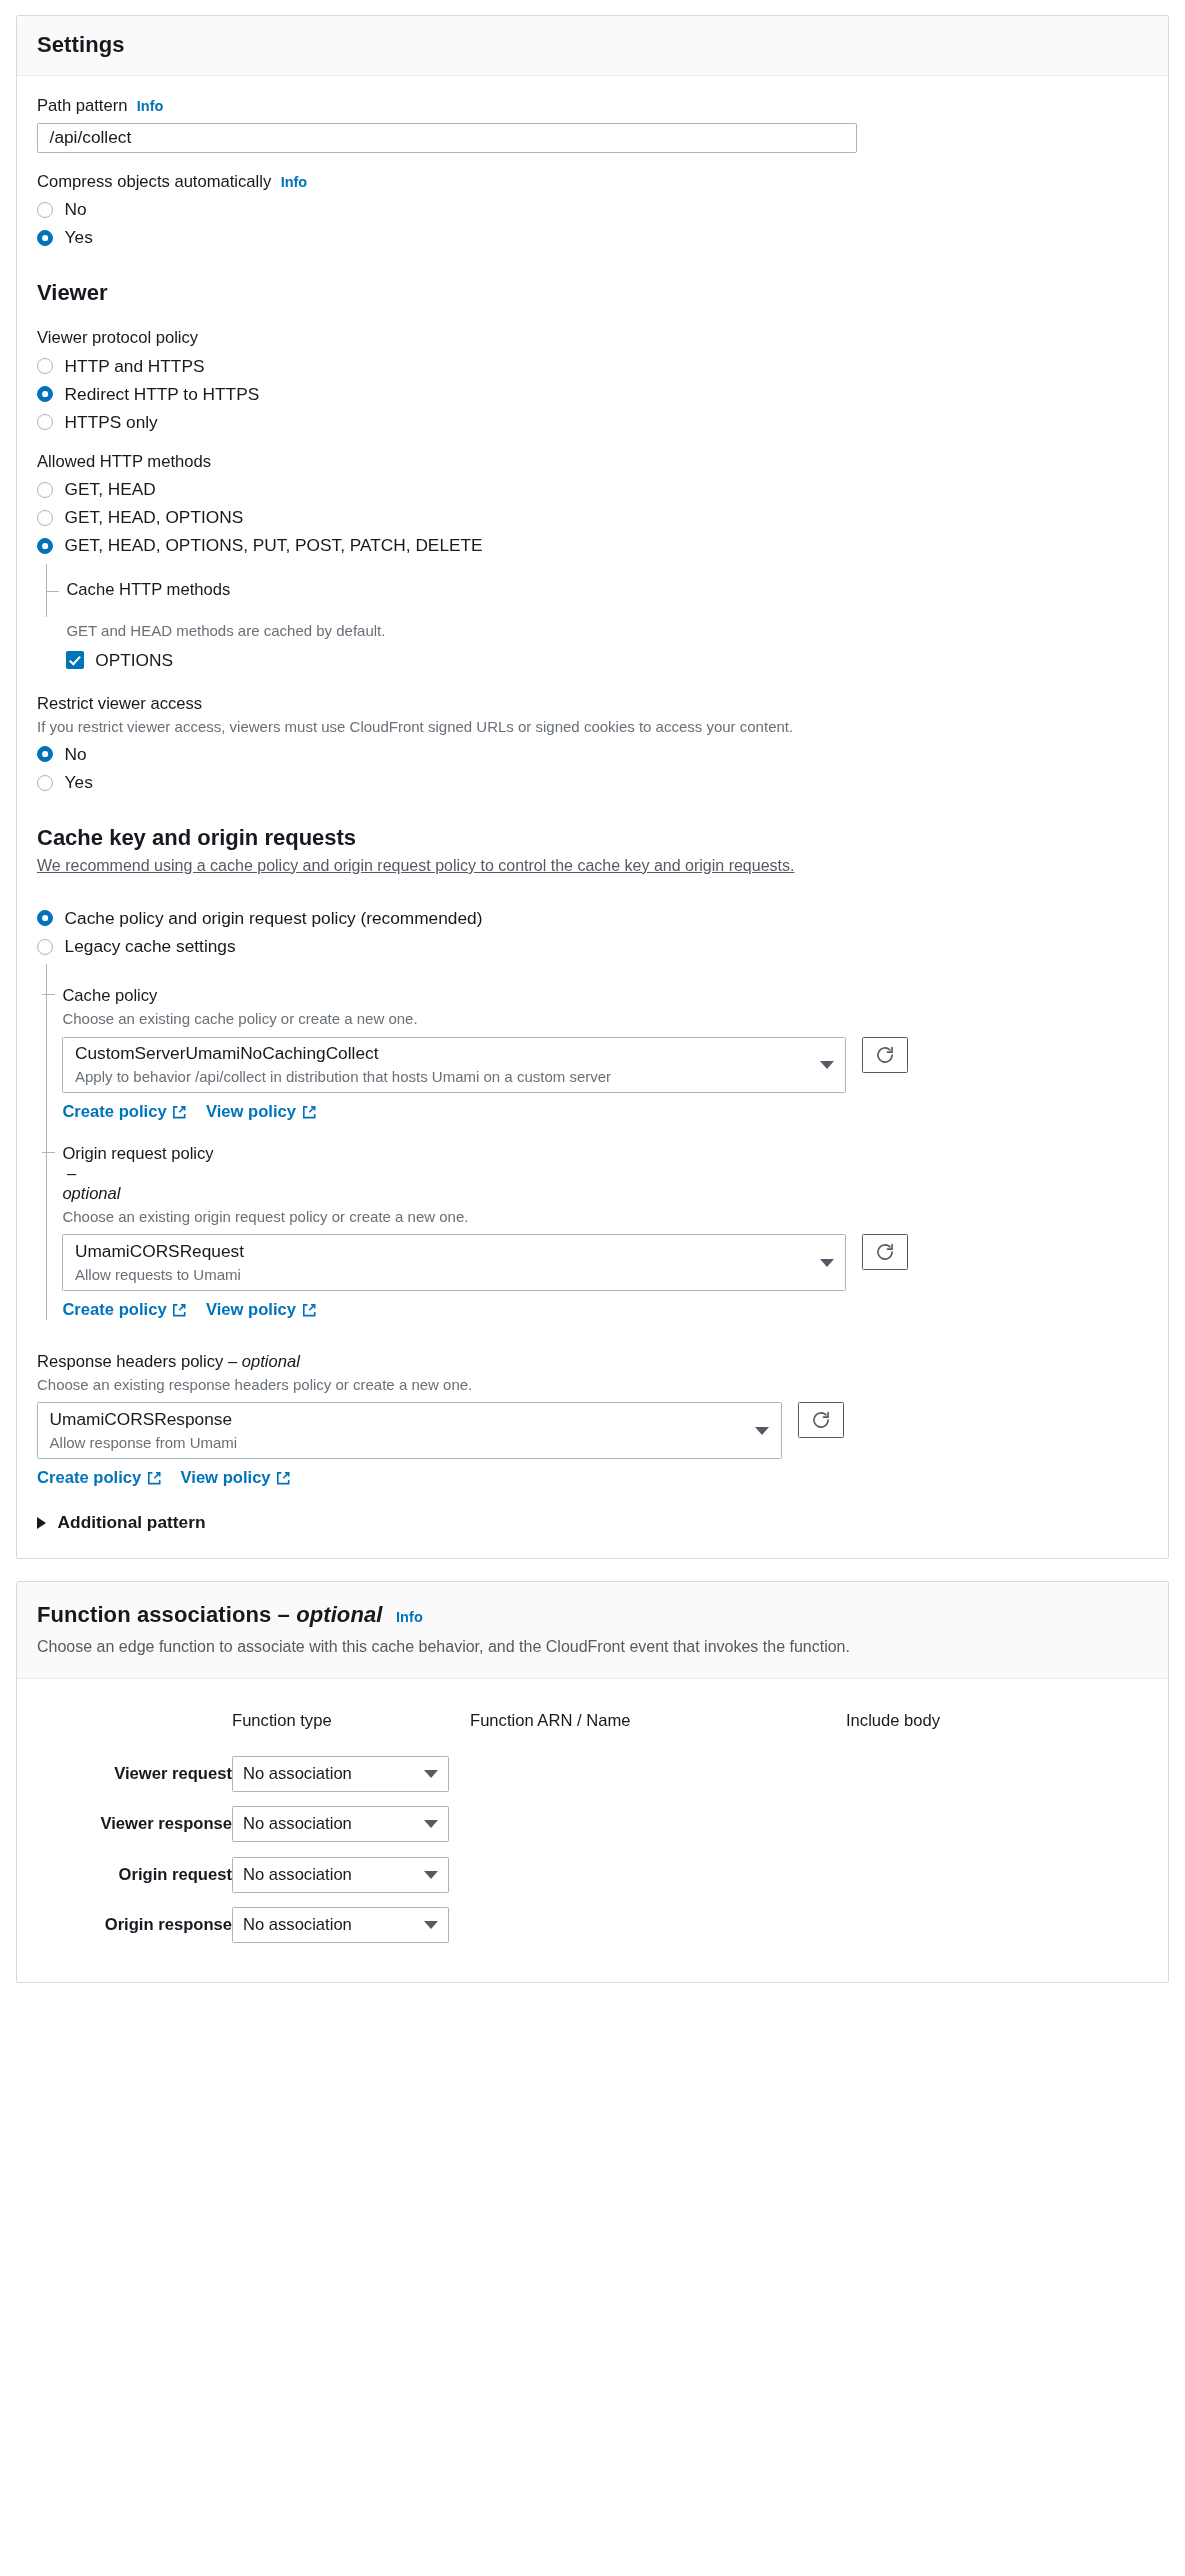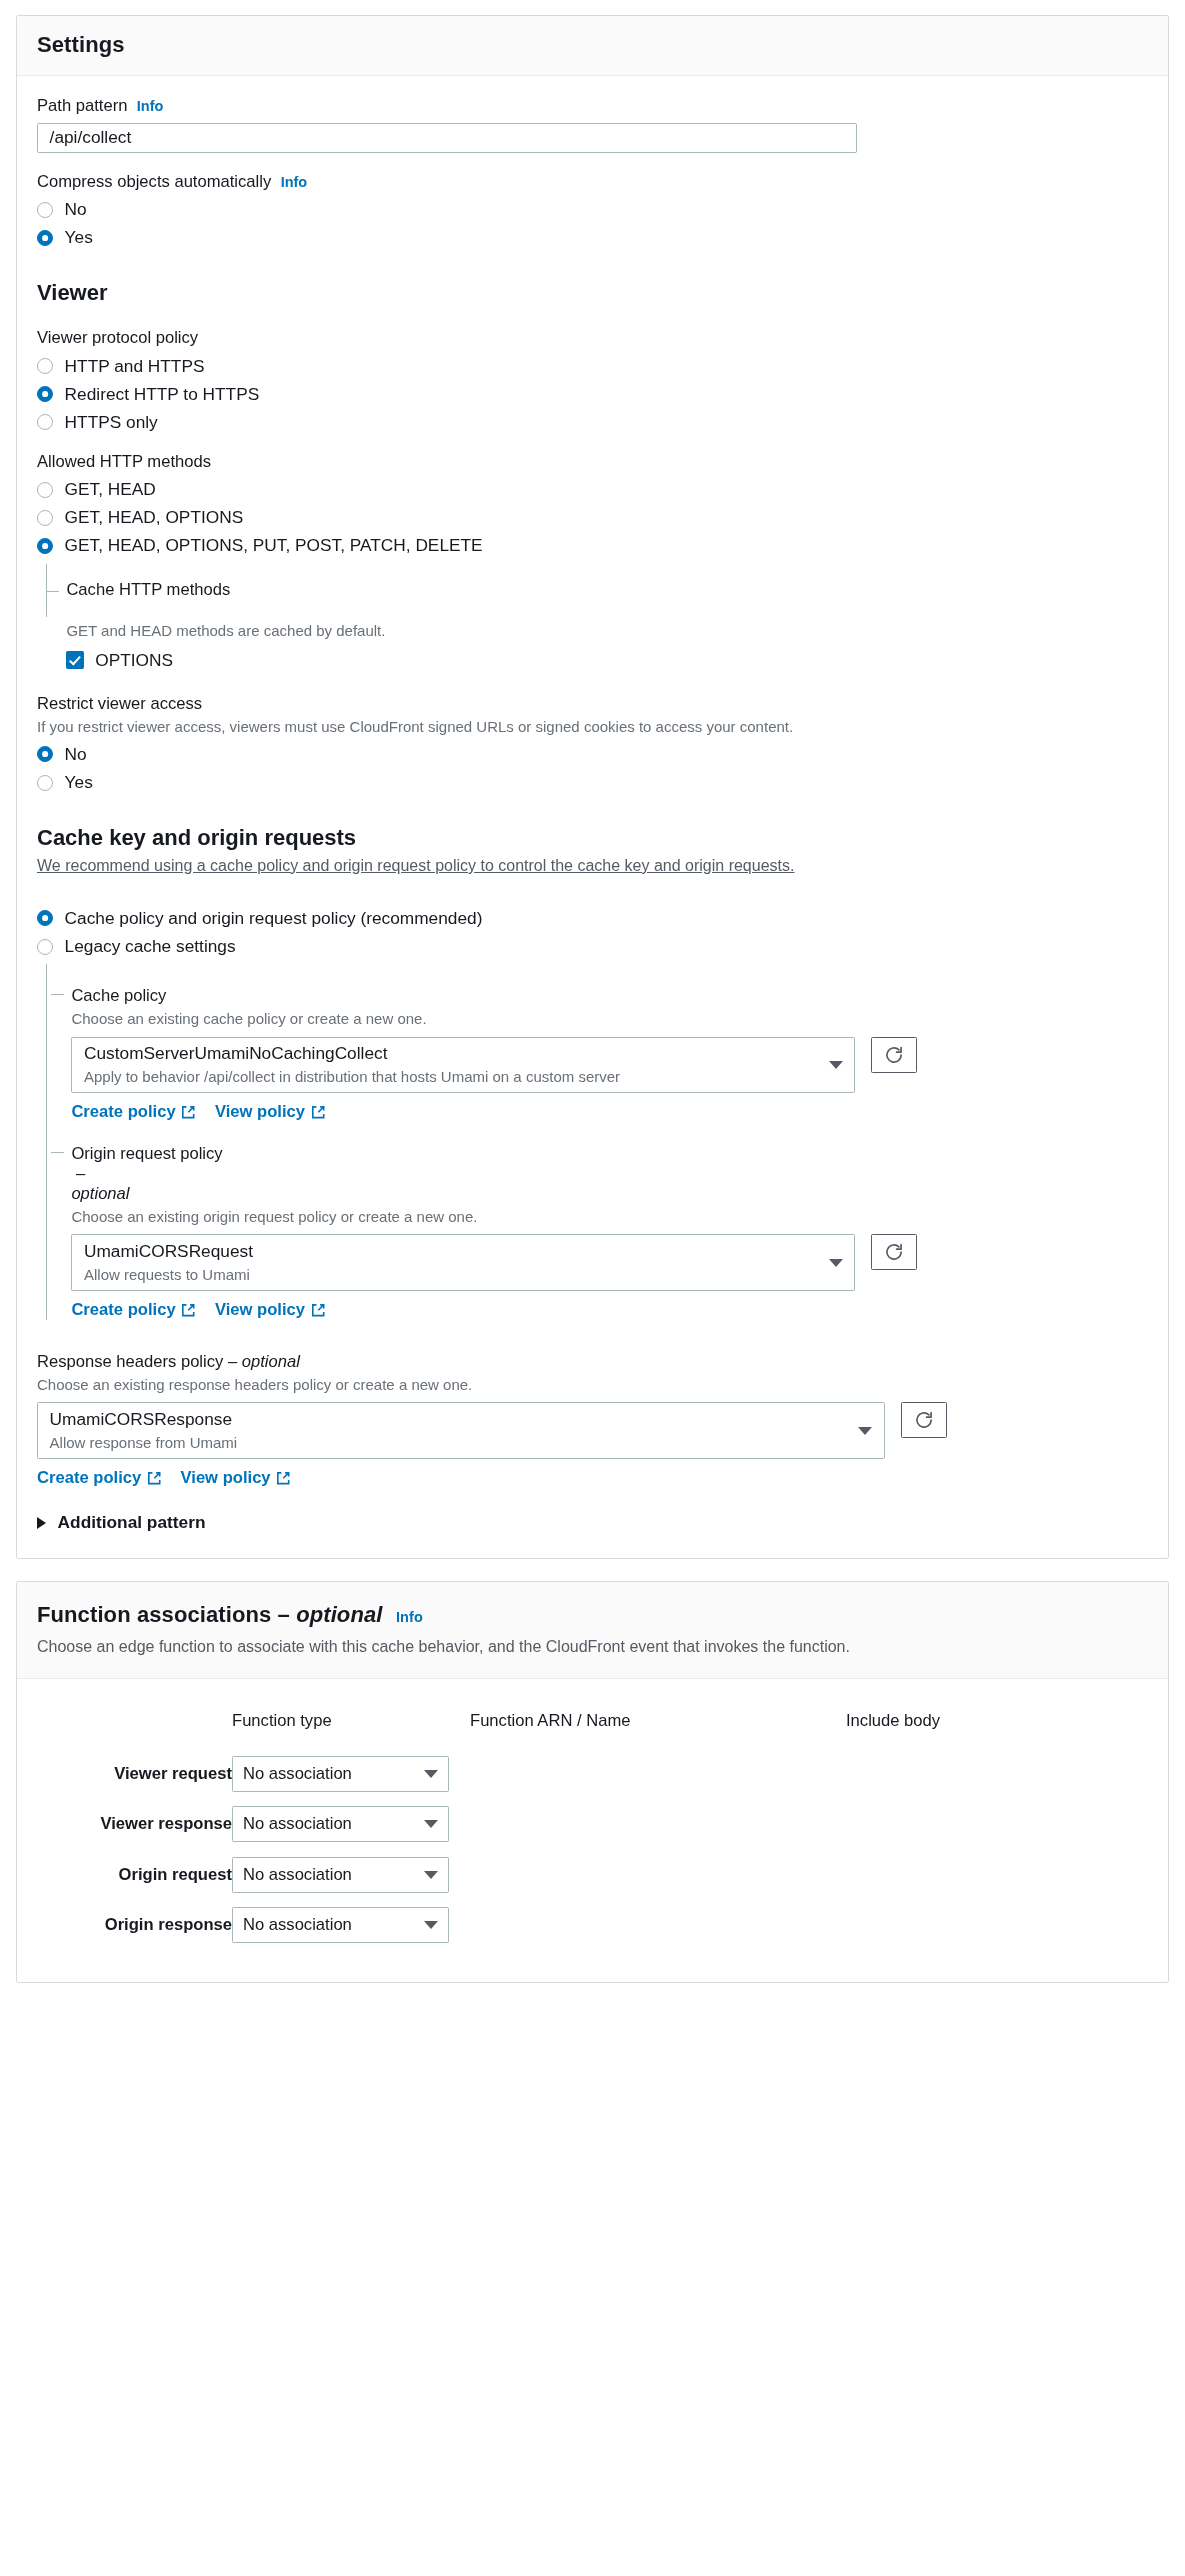--- a/index.html
+++ b/index.html
@@ -183,21 +183,21 @@
   }
   .nested::after {
     content: "";
     position: absolute;
     left: 0; top: 27.5px;
     width: 13px; height: 0.7px;
     background: #aab7b8;
   }
   .nested.short::before { bottom: 50%; }
 
-  .group-wrap { position: relative; margin-left: 9.4px; padding-left: 25px; }
+  .group-wrap { position: relative; margin-left: 9.4px; padding-left: 16px; }
   .group-wrap::before {
     content: "";
     position: absolute;
     left: 0; top: 0; height: 100%;
     width: 0.7px; background: #aab7b8;
   }
   .group-item { position: relative; padding-top: 22px; }
   .group-item::before {
     content: "";
     position: absolute;
@@ -491,21 +491,21 @@
       </div>
 
       <div class="field" style="margin-top:32px;">
         <div class="label" style="margin-bottom:2.9px; gap:0;">
           <span>Response headers policy</span>
           <span>&nbsp;–&nbsp;</span>
           <span class="opt">optional</span>
         </div>
         <div class="hint">Choose an existing response headers policy or create a new one.</div>
         <div class="policy-row">
-          <div class="select-box two-line" style="width:848px;">
+          <div class="select-box two-line" style="width:745px;">
             <span class="sel-texts">
               <span class="sel-main">UmamiCORSResponse</span>
               <span class="sel-sub">Allow response from Umami</span>
             </span>
             <span class="caret"></span>
           </div>
           <div class="refresh-btn">
             <svg class="ext-icon" width="20" height="20" viewBox="0 0 24 24" fill="none" stroke="#545b64" stroke-width="2" stroke-linecap="round">
               <path d="M20.5 12a8.5 8.5 0 1 1-2.6-6.1"></path>
               <path d="M20.5 3.2V8.6H15.1" stroke-linejoin="round"></path>

